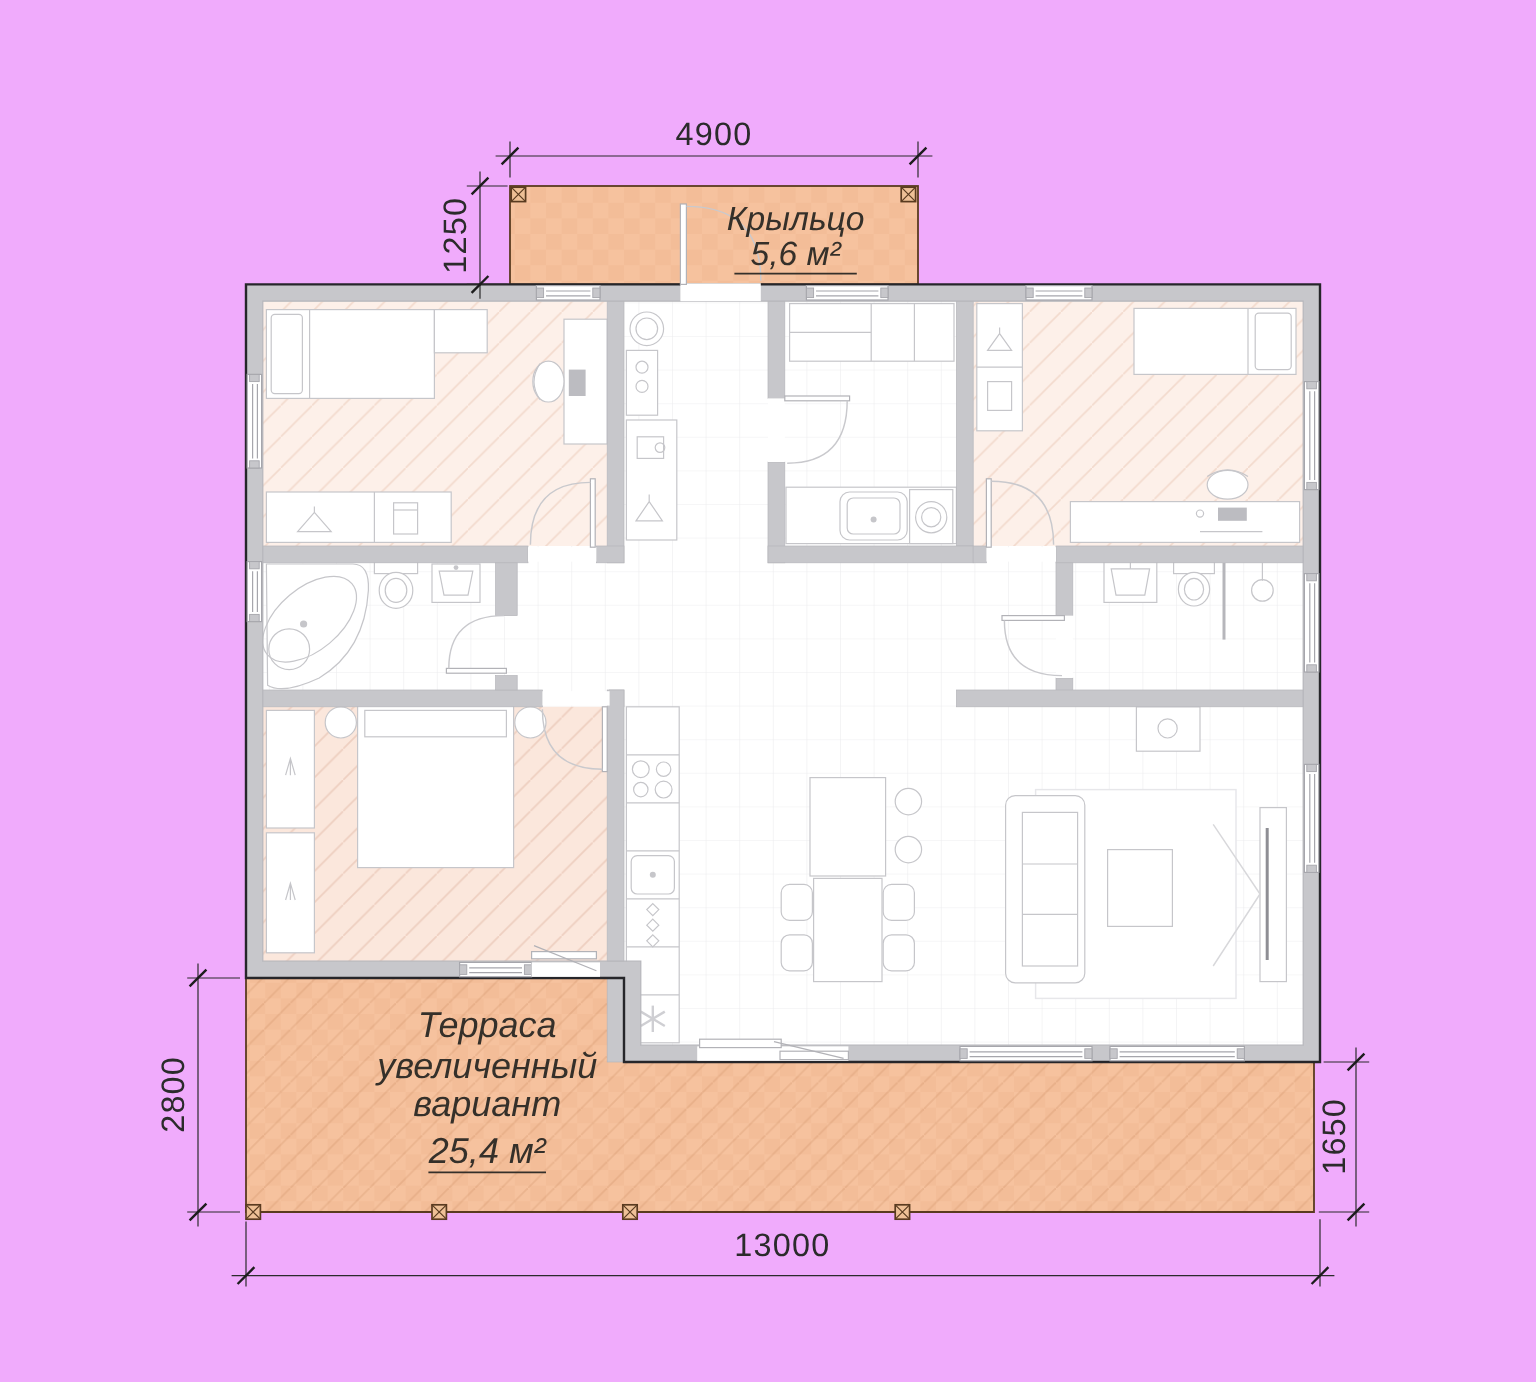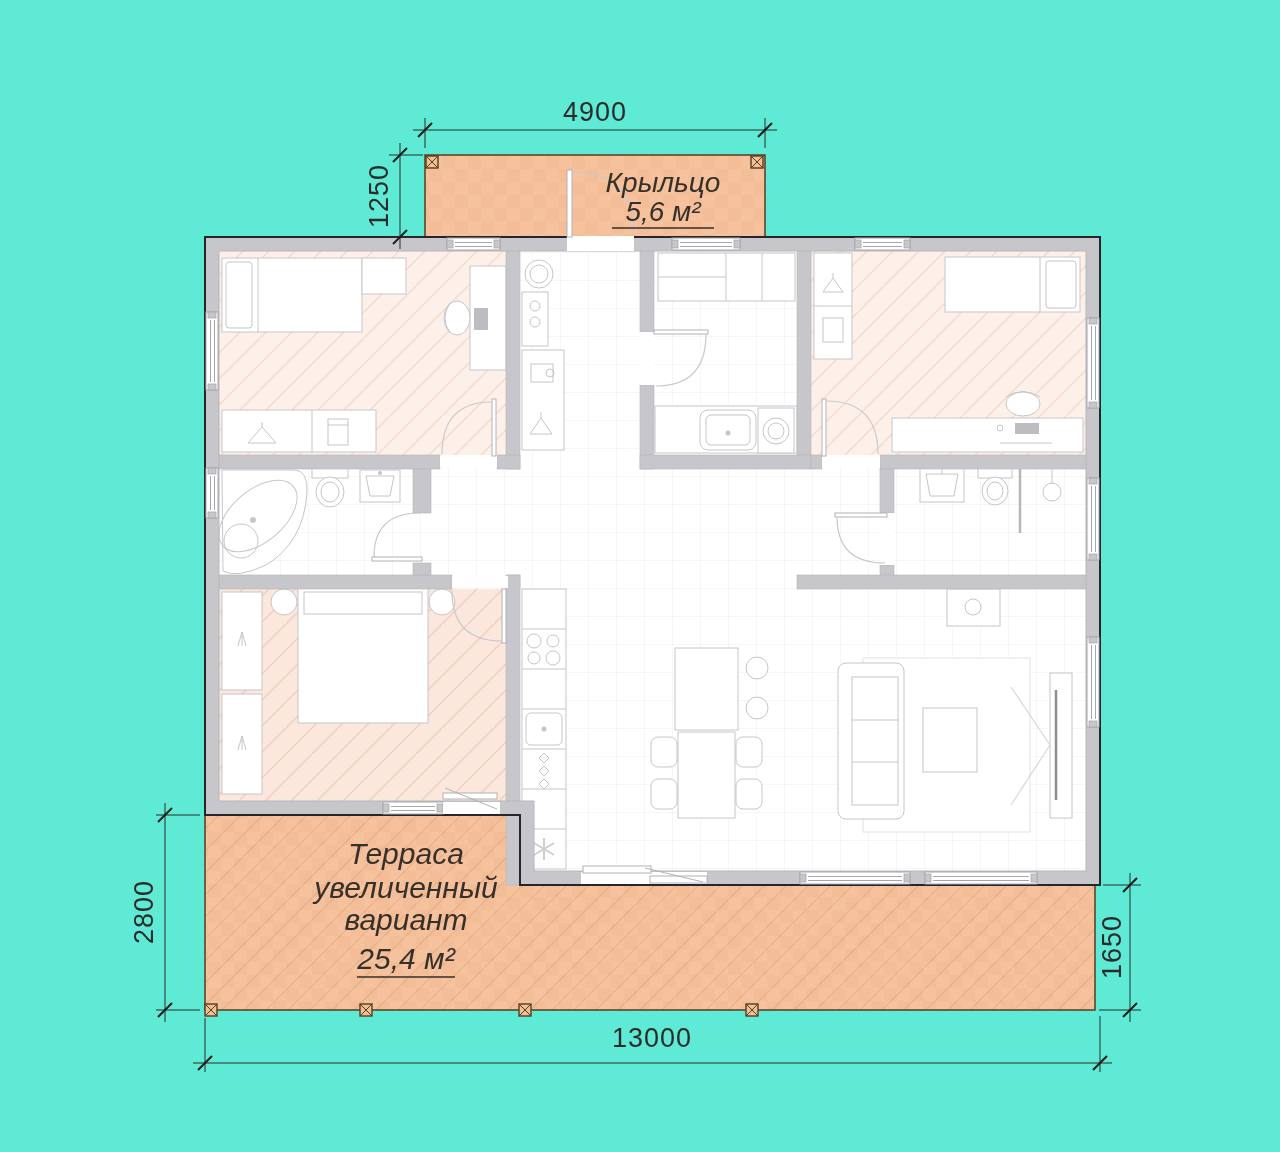--- a/index.html
+++ b/index.html
@@ -1,16 +1,16 @@
 <!DOCTYPE html>
 <html><head>
 <meta charset="utf-8">
 <style>
   html,body{margin:0;padding:0;background:#ffffff;}
-  .page{width:1280px;height:1152px;position:relative;background:#5eead4;overflow:hidden;}
+  .page{width:1280px;height:1152px;position:relative;background:#f0abfc;overflow:hidden;}
   svg{display:block;}
   .dimtxt{font-family:"Liberation Sans","DejaVu Sans",sans-serif;font-size:27px;fill:#2b2b2b;letter-spacing:1px;}
   .lbl{font-family:"Liberation Sans","DejaVu Sans",sans-serif;font-style:italic;fill:#35302a;}
   .lbl-big{font-size:30px;}
   .lbl-mid{font-size:28px;}
   .furn{fill:#ffffff;stroke:#c6c6ca;stroke-width:1;}
   .furnln{fill:none;stroke:#c6c6ca;stroke-width:1;}
   .doorarc{fill:none;stroke:#c9c9cd;stroke-width:1.2;}
   .doorleaf{fill:#ffffff;stroke:#b2b2b7;stroke-width:1;}
   .winframe{fill:#ffffff;stroke:#a6a6ac;stroke-width:1;}

